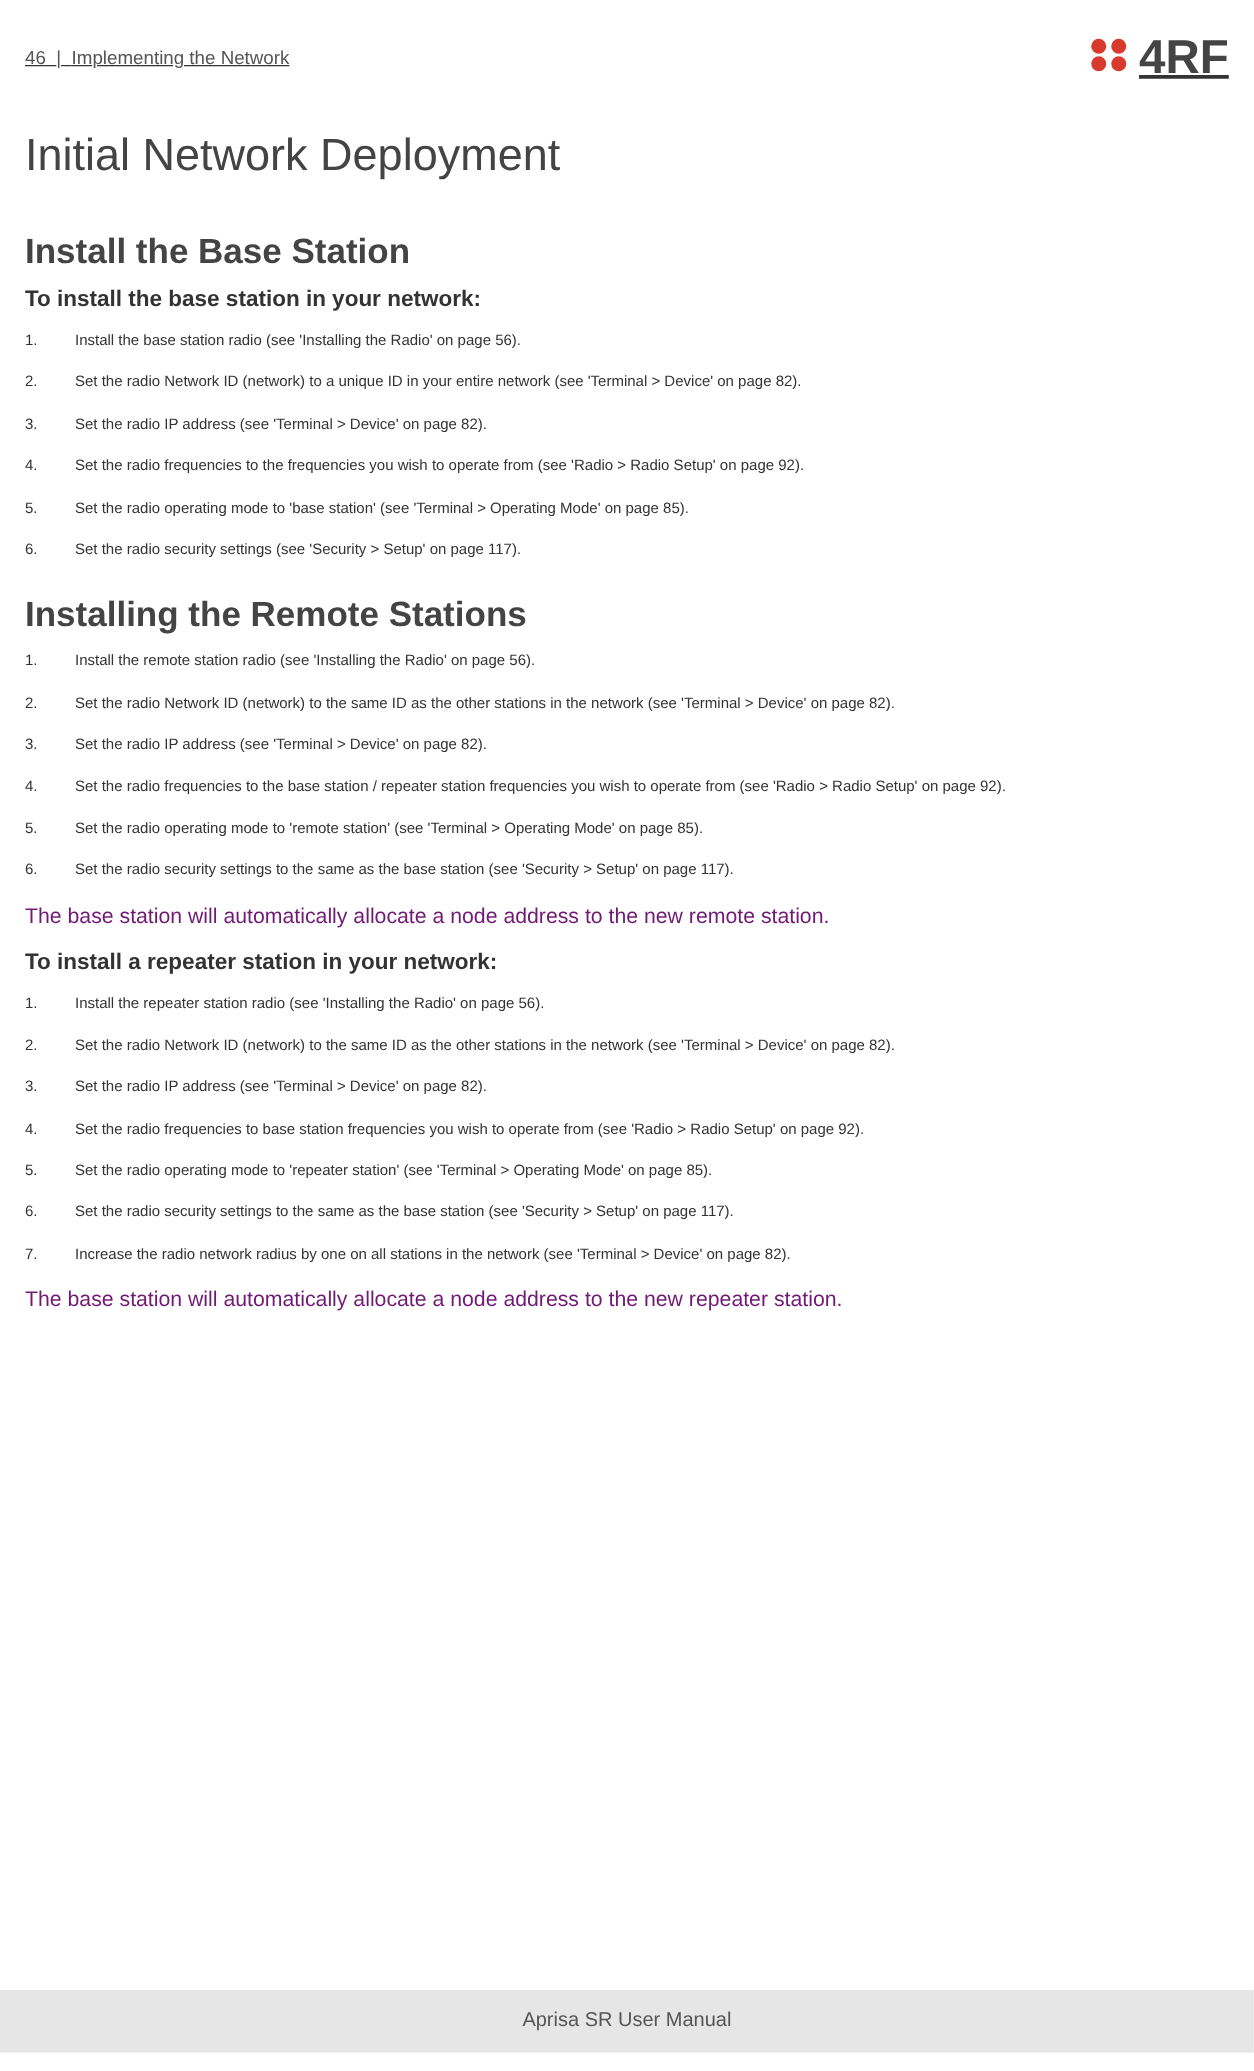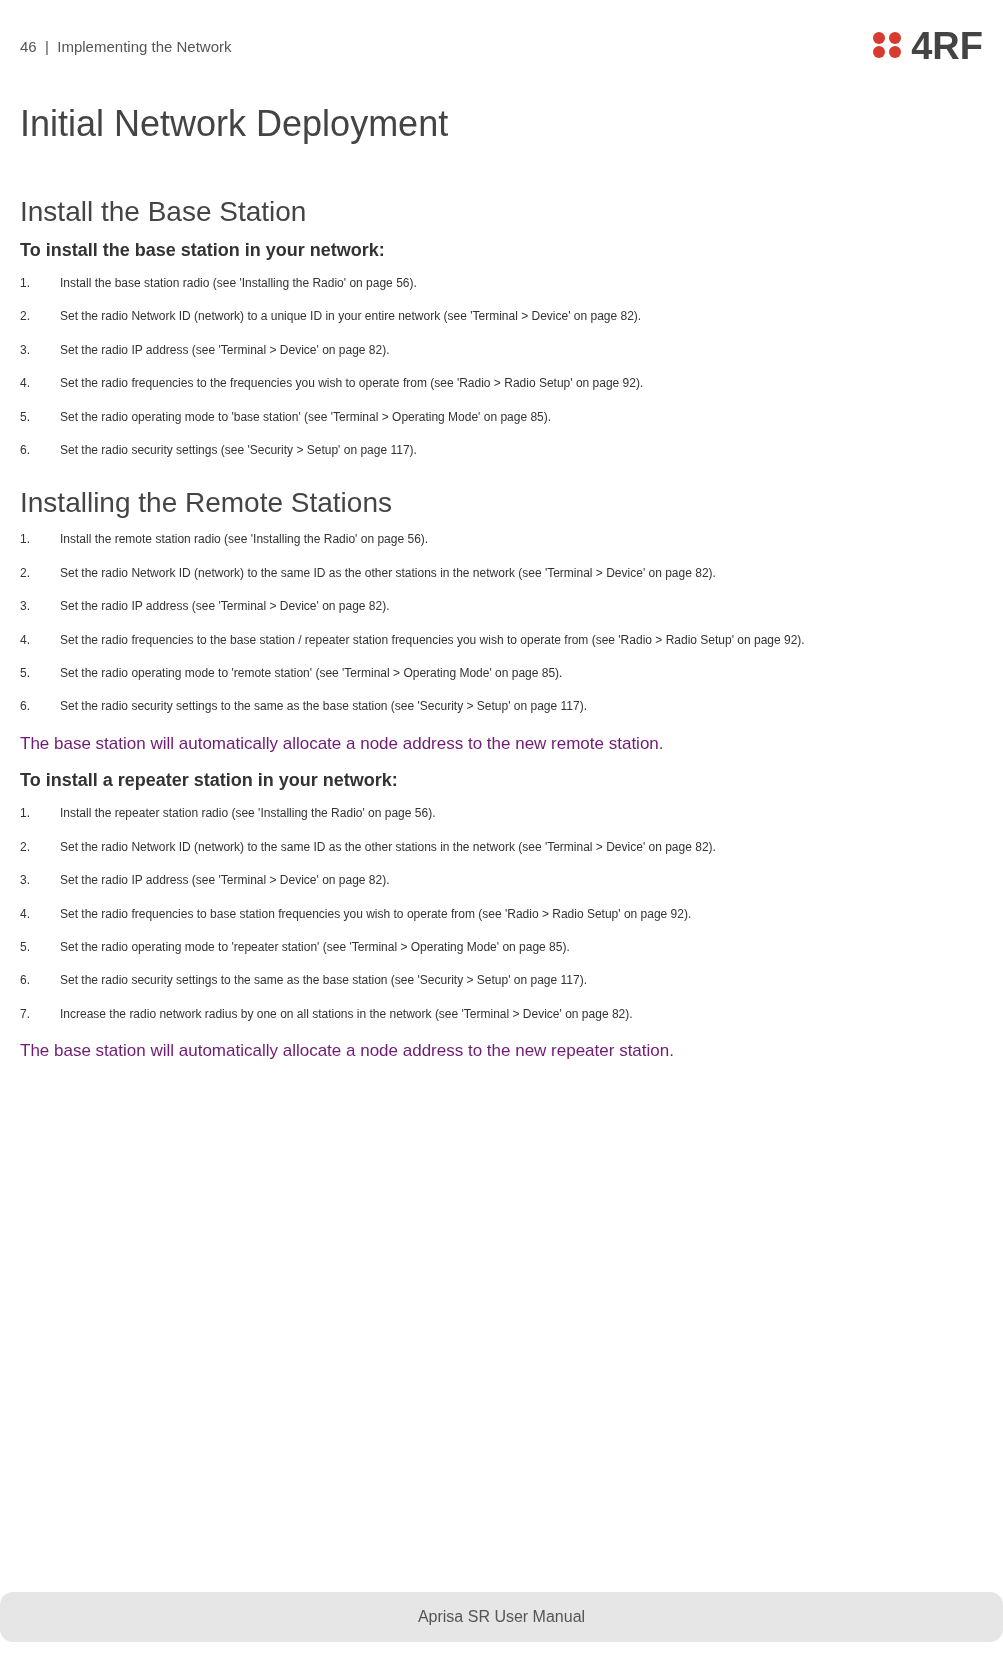--- a/index.html
+++ b/index.html
@@ -19,44 +19,45 @@
       padding: 20px 20px 0 20px;
       height: 100%;
       position: relative;
     }
     .header {
       display: flex;
       justify-content: space-between;
       align-items: center;
       margin-bottom: 35px;
       padding-top: 5px;
+      text-decoration: underline;
     }
     .header-text {
       font-size: 15px;
       color: #555;
     }
     .logo {
       display: flex;
       align-items: center;
     }
     .logo-dots {
       display: inline-block;
       margin-right: 6px;
     }
     h1 {
       font-family: "Trebuchet MS", sans-serif;
       font-size: 36px;
       font-weight: normal;
       color: #444;
-      margin-bottom: 51px;
+      margin-bottom: 40px;
     }
     h2 {
       font-family: "Trebuchet MS", sans-serif;
       font-size: 28px;
-      font-weight: normal;
+      font-weight: bold;
       color: #444;
       margin-bottom: 12px;
       margin-top: 28px;
     }
     .lead {
       font-size: 18px;
       font-weight: bold;
       color: #333;
       margin-bottom: 14px;
     }
@@ -91,21 +92,20 @@
       bottom: 15px;
       left: 0;
       right: 0;
       height: 50px;
       background: #e6e6e6;
       display: flex;
       align-items: center;
       justify-content: center;
       font-size: 16px;
       color: #555;
-      border-radius: 13px;
     }
   </style>
 </head>
 <body>
 
 <div class="page">
   <div class="header">
     <div class="header-text">
       <span>46</span>
       &nbsp;<span>|</span>&nbsp;

